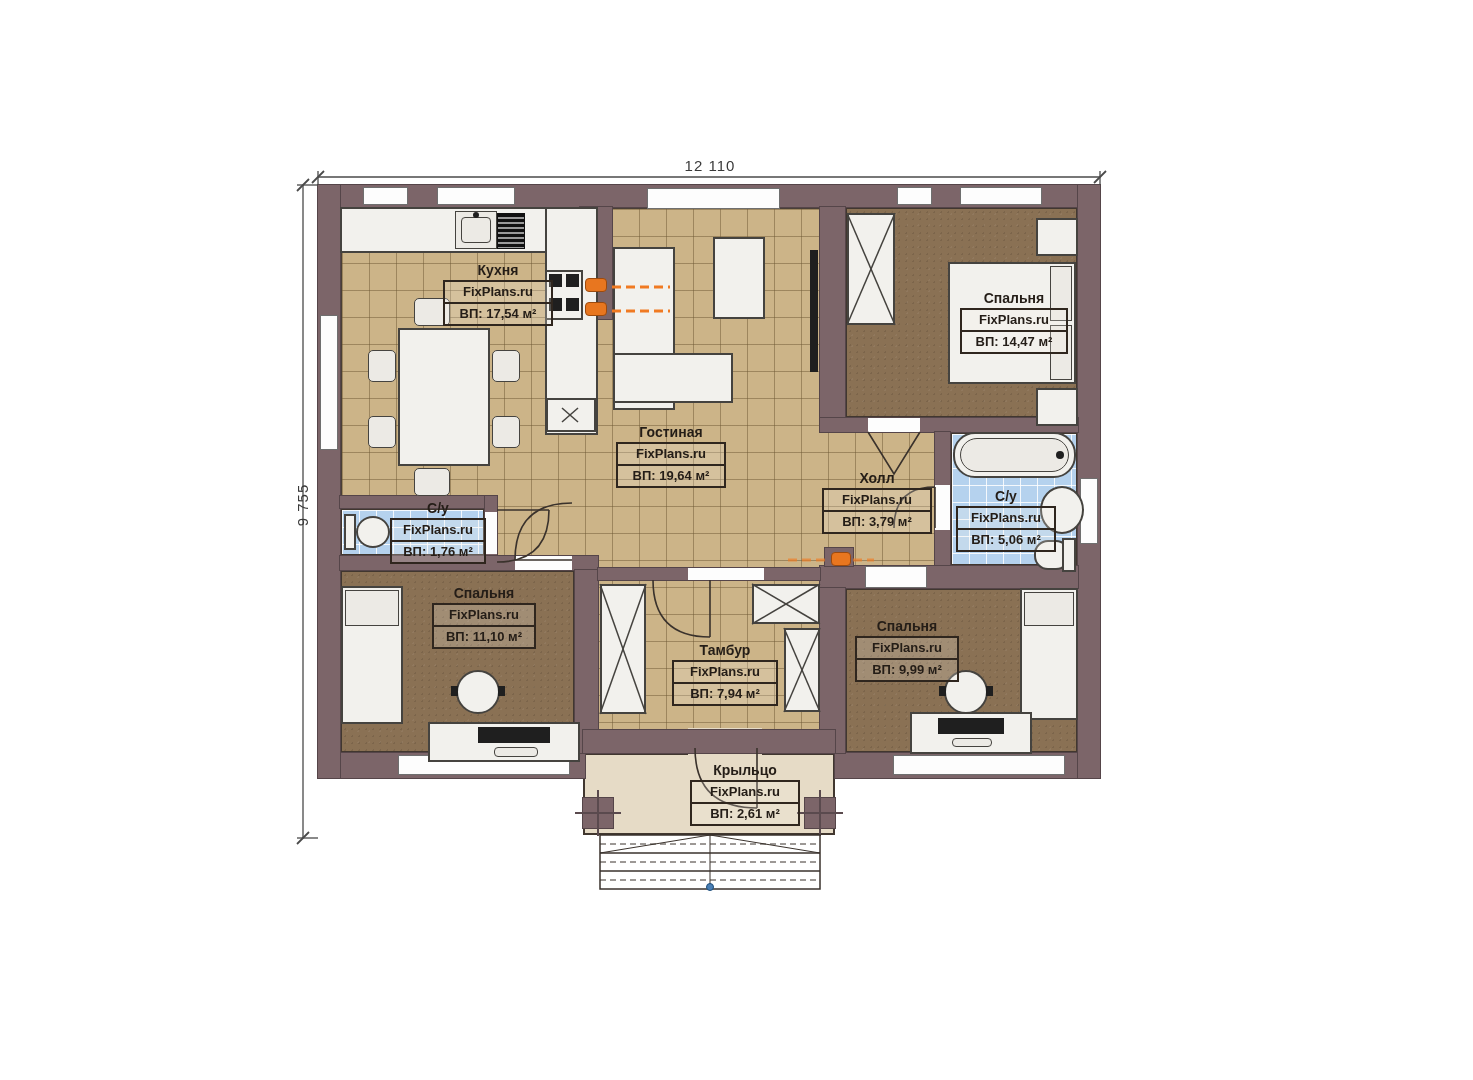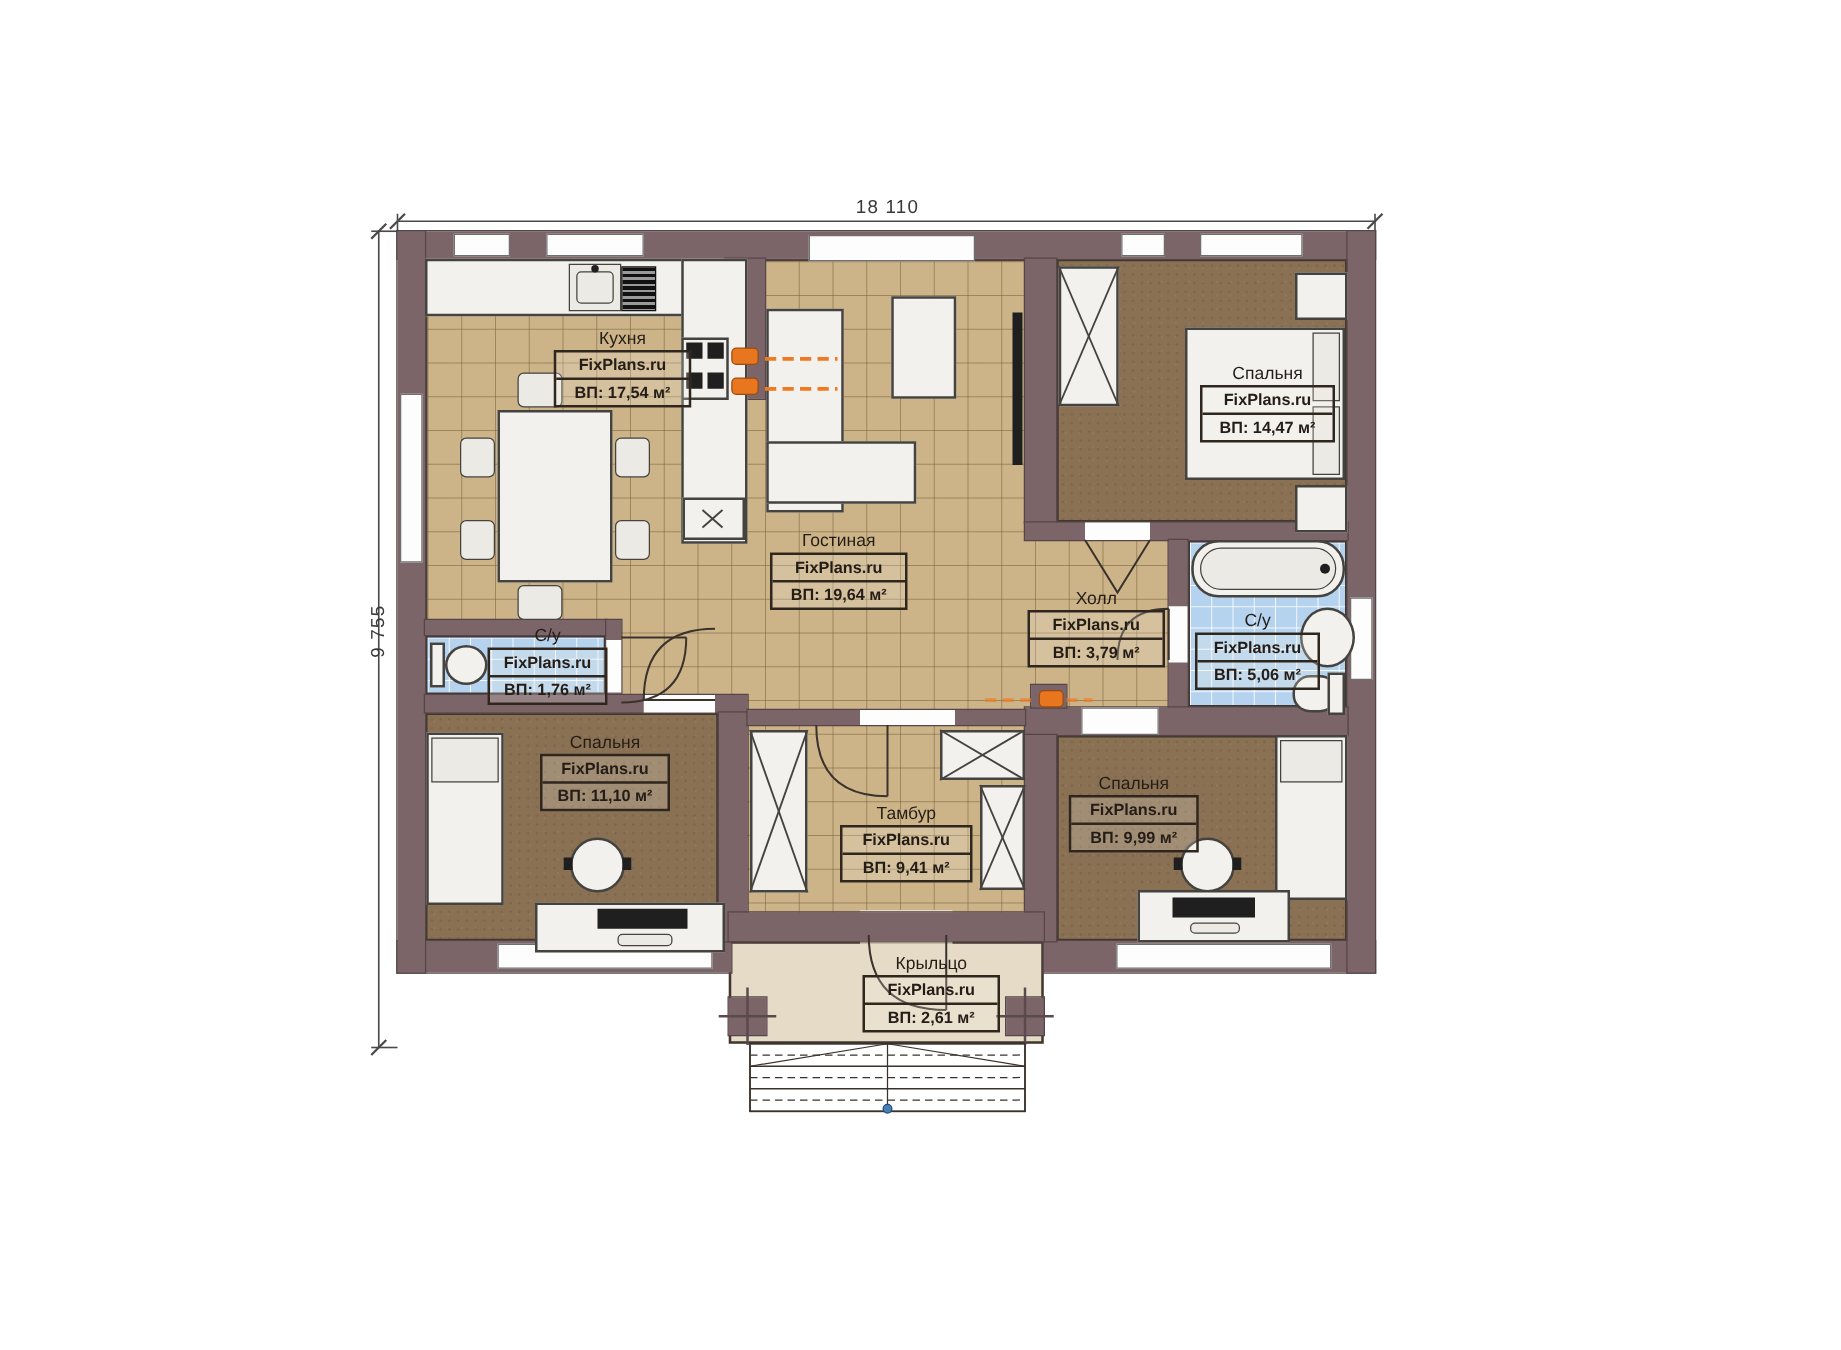--- a/index.html
+++ b/index.html
@@ -18,21 +18,21 @@
         background-image:linear-gradient(rgba(255,255,255,.85) 1px,transparent 1px),
                          linear-gradient(90deg,rgba(255,255,255,.85) 1px,transparent 1px);
         background-size:17px 17px;border:2px solid #41372f;}
   .porchf{background:#e6dbc6;border:2px solid #41372f;}
   .furn{background:#f2f1ed;border:2px solid #45433f;}
   .furn2{background:#eceae5;border:1px solid #45433f;}
   .win{background:#fdfdfd;border:1px solid #6f6f6f;}
   .dark{background:#1f1f1f;}
   .knob{background:#e8761f;border:1px solid #9c4a0e;border-radius:4px;}
   .rlabel{text-align:center;color:#241d17;}
-  .rname{font-weight:400;font-size:14px;margin-bottom:2px;}
+  .rname{font-weight:700;font-size:14px;margin-bottom:2px;}
   .rbox{border:2px solid #2f261e;background:rgba(245,240,230,.22);}
   .rbox .row{font-weight:700;font-size:13px;line-height:20px;border-top:2px solid #2f261e;white-space:nowrap;padding:0 4px;}
   .rbox .row:first-child{border-top:none;border-radius:10px;}
   .dim{font-size:15px;color:#3a3a3a;letter-spacing:1px;}
   svg.overlay{position:absolute;left:0;top:0;pointer-events:none;}
 </style>
 </head>
 <body>
 
 <div id="canvas">
@@ -210,21 +210,21 @@
       <line x1="312" y1="183" x2="324" y2="171" stroke-width="1.8"></line>
       <line x1="1094" y1="183" x2="1106" y2="171" stroke-width="1.8"></line>
       <line x1="303" y1="185" x2="303" y2="838"></line>
       <line x1="297" y1="185" x2="318" y2="185"></line>
       <line x1="297" y1="838" x2="318" y2="838"></line>
       <line x1="297" y1="191" x2="309" y2="179" stroke-width="1.8"></line>
       <line x1="297" y1="844" x2="309" y2="832" stroke-width="1.8"></line>
     </g>
   </svg>
 
-  <div class="abs dim" style="left:650px;top:157px;width:120px;text-align:center;">18 110</div>
+  <div class="abs dim" style="left:650px;top:157px;width:120px;text-align:center;">12 110</div>
   <div class="abs dim" style="left:294px;top:545px;width:80px;text-align:center;transform:rotate(-90deg);transform-origin:left top;">9 755</div>
 
   <div class="abs rlabel" style="left:443px;top:262px;width:110px;">
     <div class="rname">Кухня</div>
     <div class="rbox">
       <div class="row">FixPlans.ru</div>
       <div class="row">ВП: 17,54 м²</div>
     </div>
   </div>
 
@@ -273,21 +273,21 @@
     <div class="rbox">
       <div class="row">FixPlans.ru</div>
       <div class="row">ВП: 11,10 м²</div>
     </div>
   </div>
 
   <div class="abs rlabel" style="left:672px;top:642px;width:106px;">
     <div class="rname">Тамбур</div>
     <div class="rbox">
       <div class="row">FixPlans.ru</div>
-      <div class="row">ВП: 9,41 м²</div>
+      <div class="row">ВП: 7,94 м²</div>
     </div>
   </div>
 
   <div class="abs rlabel" style="left:855px;top:618px;width:104px;">
     <div class="rname">Спальня</div>
     <div class="rbox">
       <div class="row">FixPlans.ru</div>
       <div class="row">ВП: 9,99 м²</div>
     </div>
   </div>

